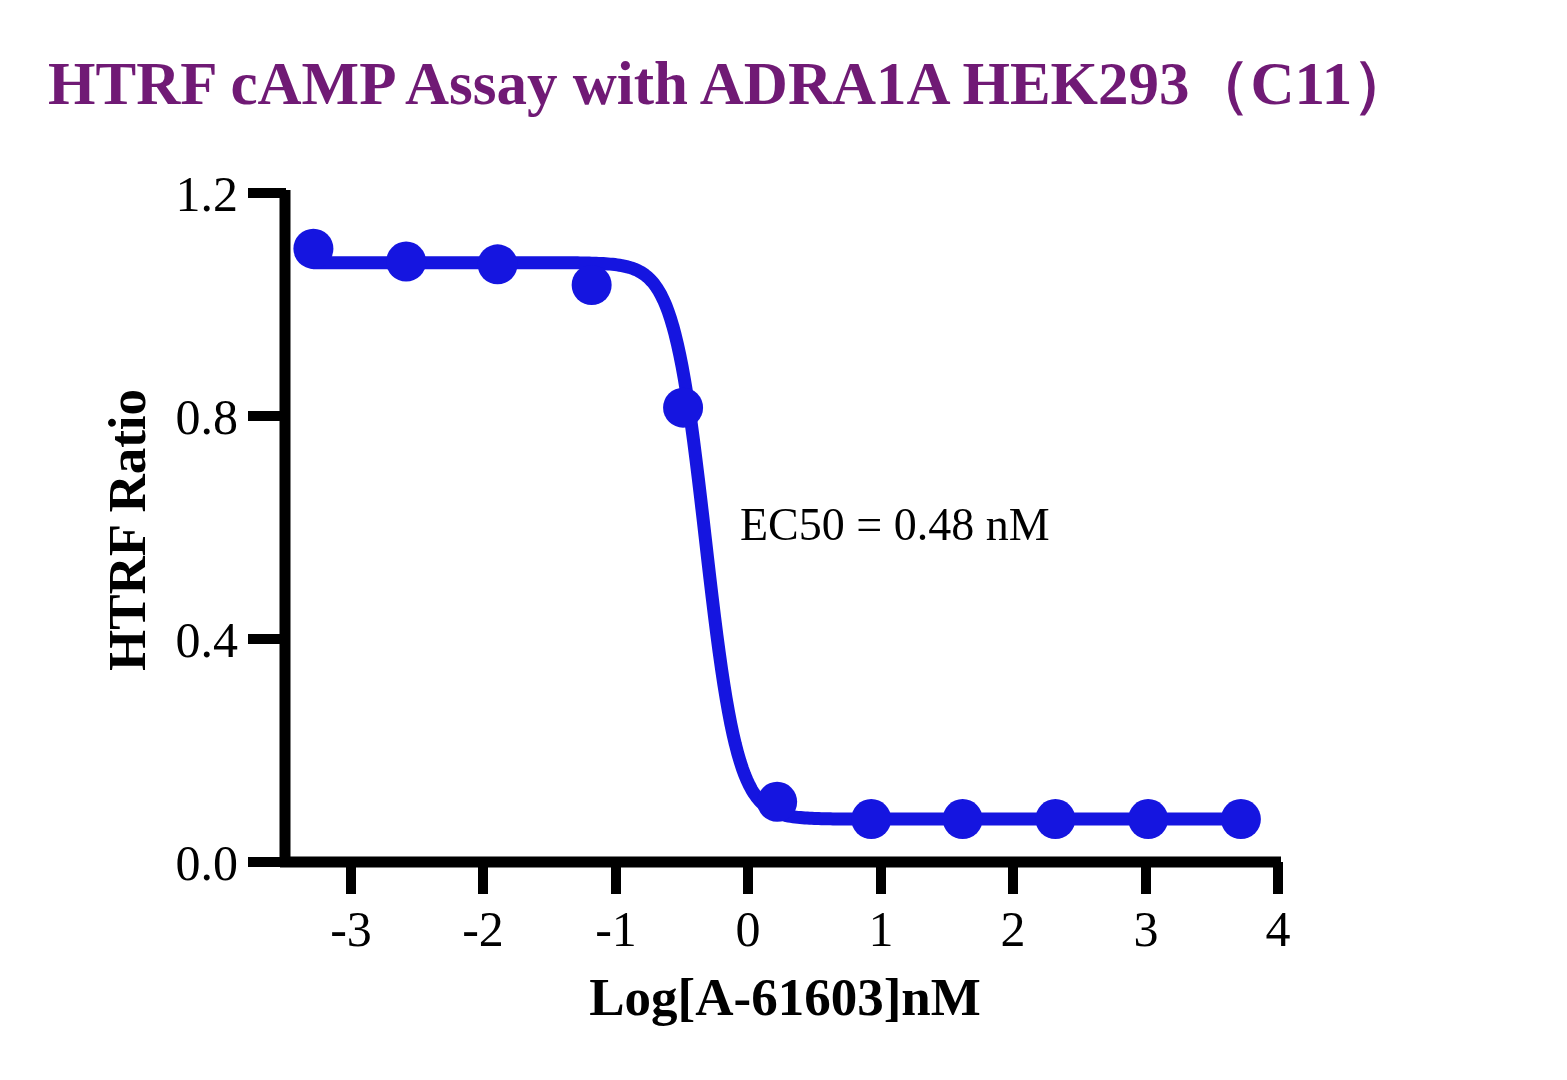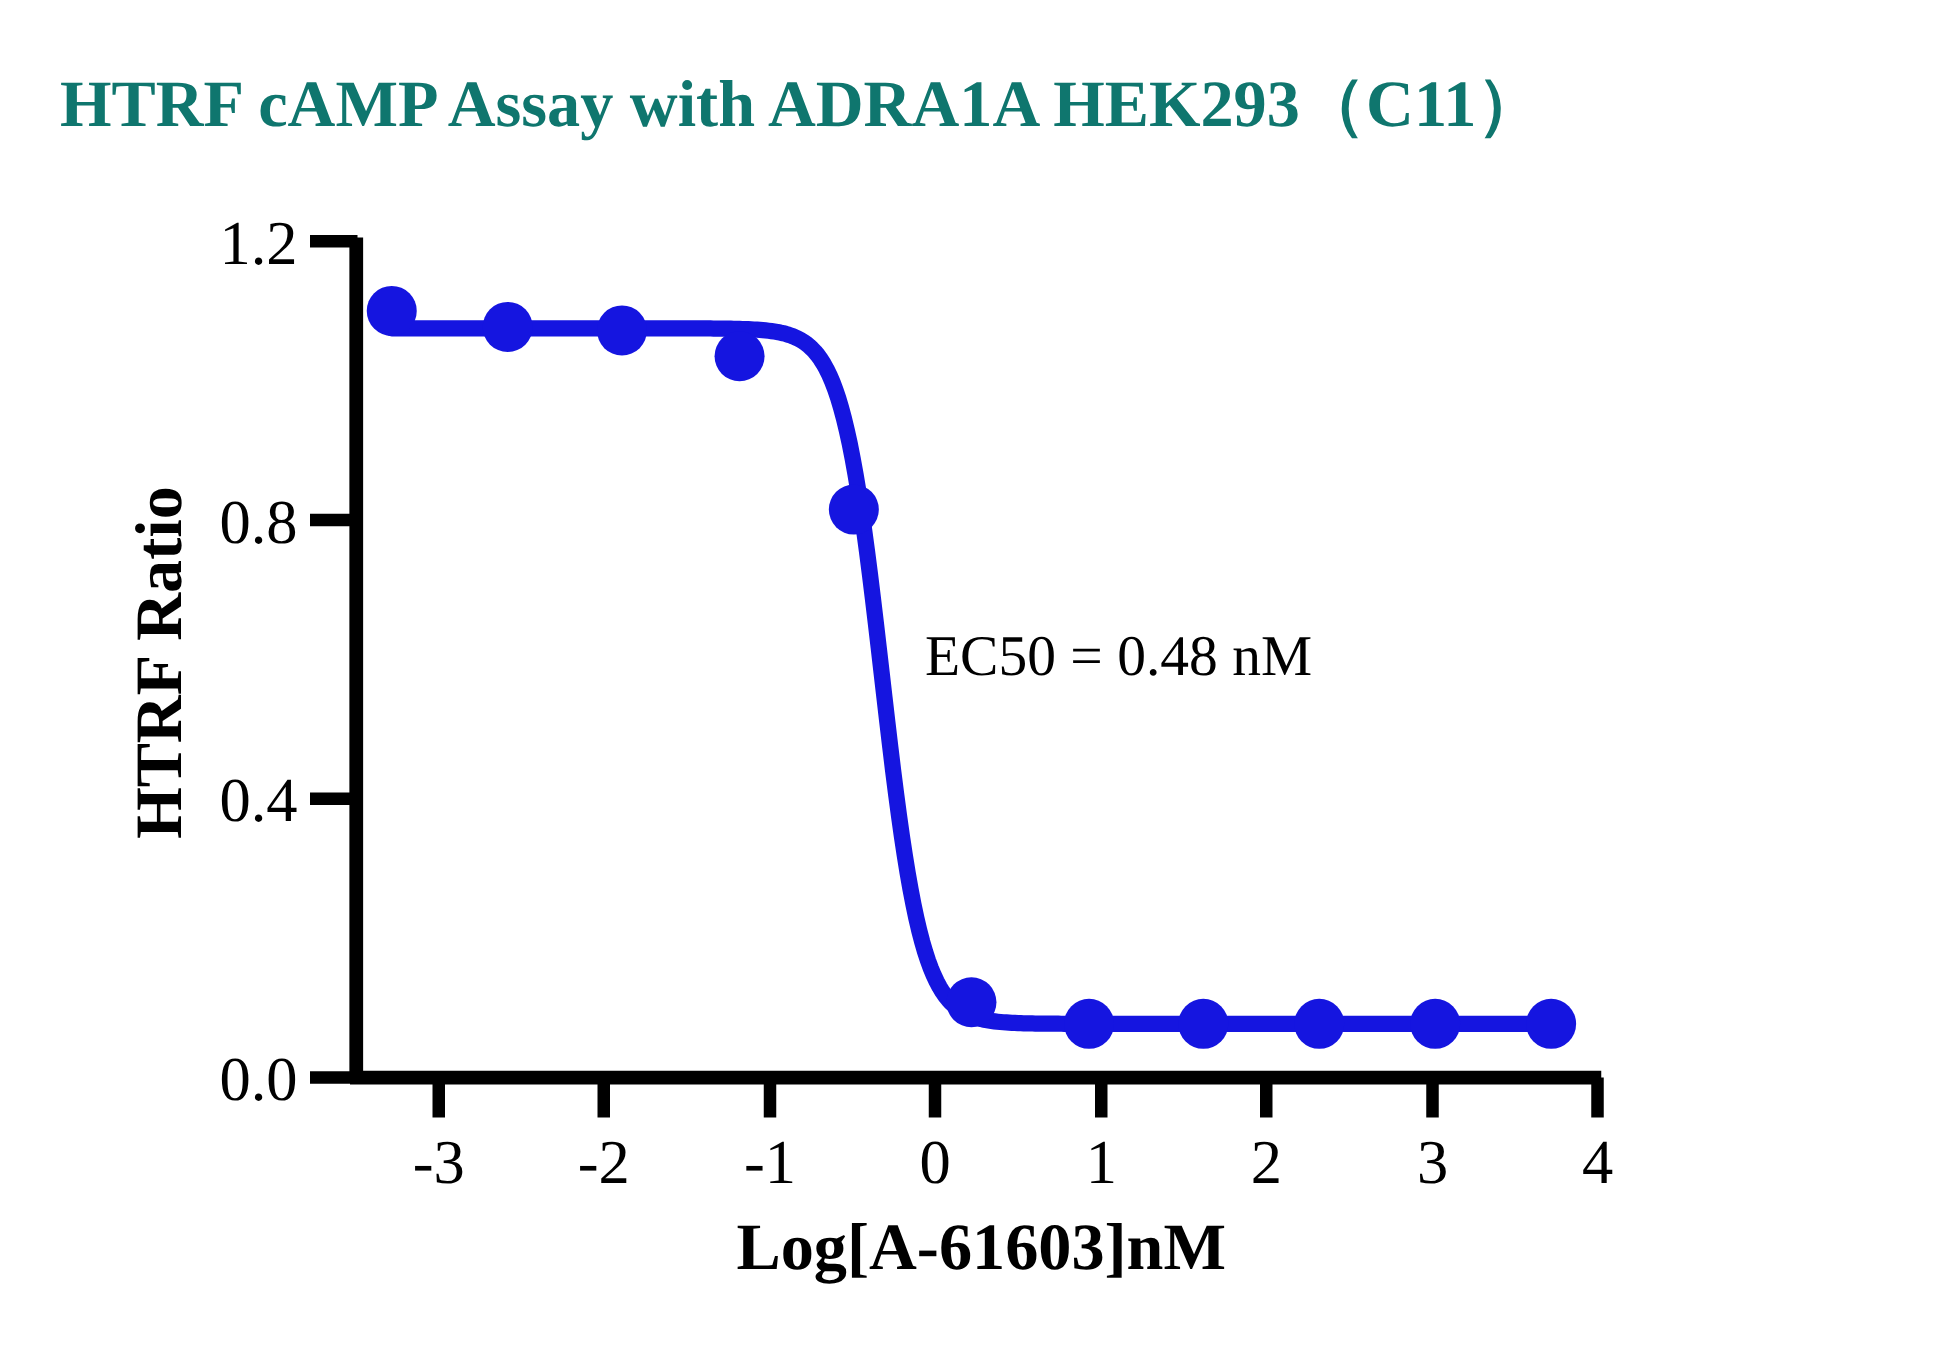--- a/index.html
+++ b/index.html
@@ -18,25 +18,25 @@
     position: relative;
     width: 1567px;
     height: 1080px;
   }
   #chart-title {
     position: absolute;
     left: 48px;
     top: 52px;
     font-family: "Liberation Serif", "DejaVu Serif", serif;
     font-weight: bold;
-    font-size: 53px;
+    font-size: 61px;
     line-height: 64px;
     letter-spacing: 0px;
     white-space: nowrap;
-    color: #0f766e;
+    color: #701a75;
   }
   #plot-svg {
     position: absolute;
     left: 0;
     top: 0;
   }
   .tick-label {
     font-family: "Liberation Serif", "DejaVu Serif", serif;
     font-size: 50px;
     fill: #000000;

